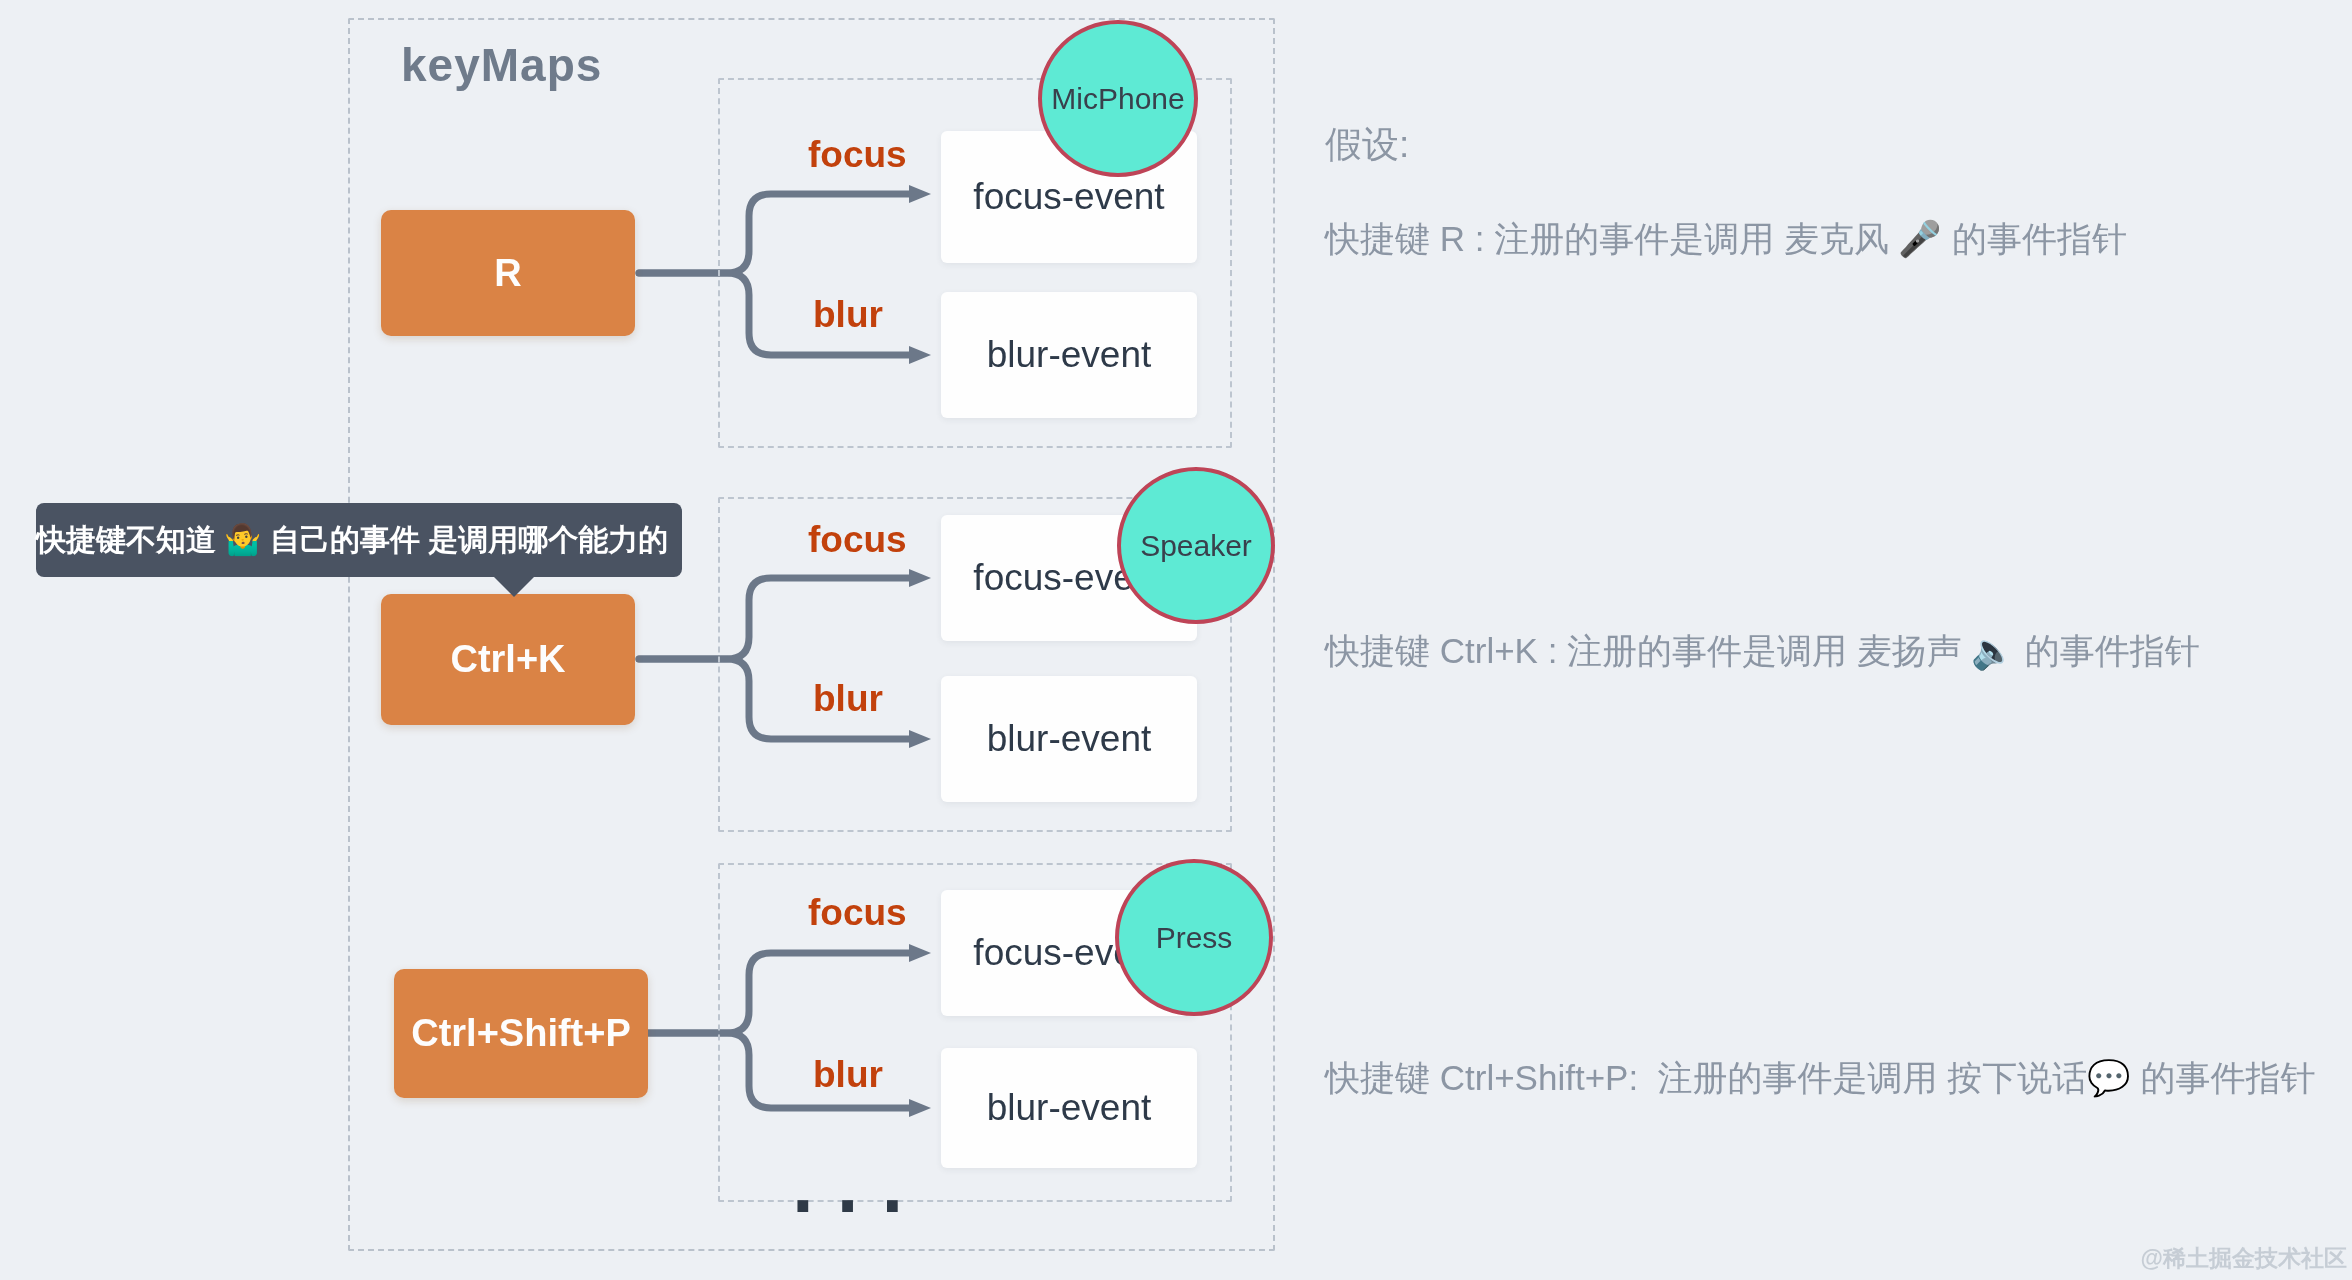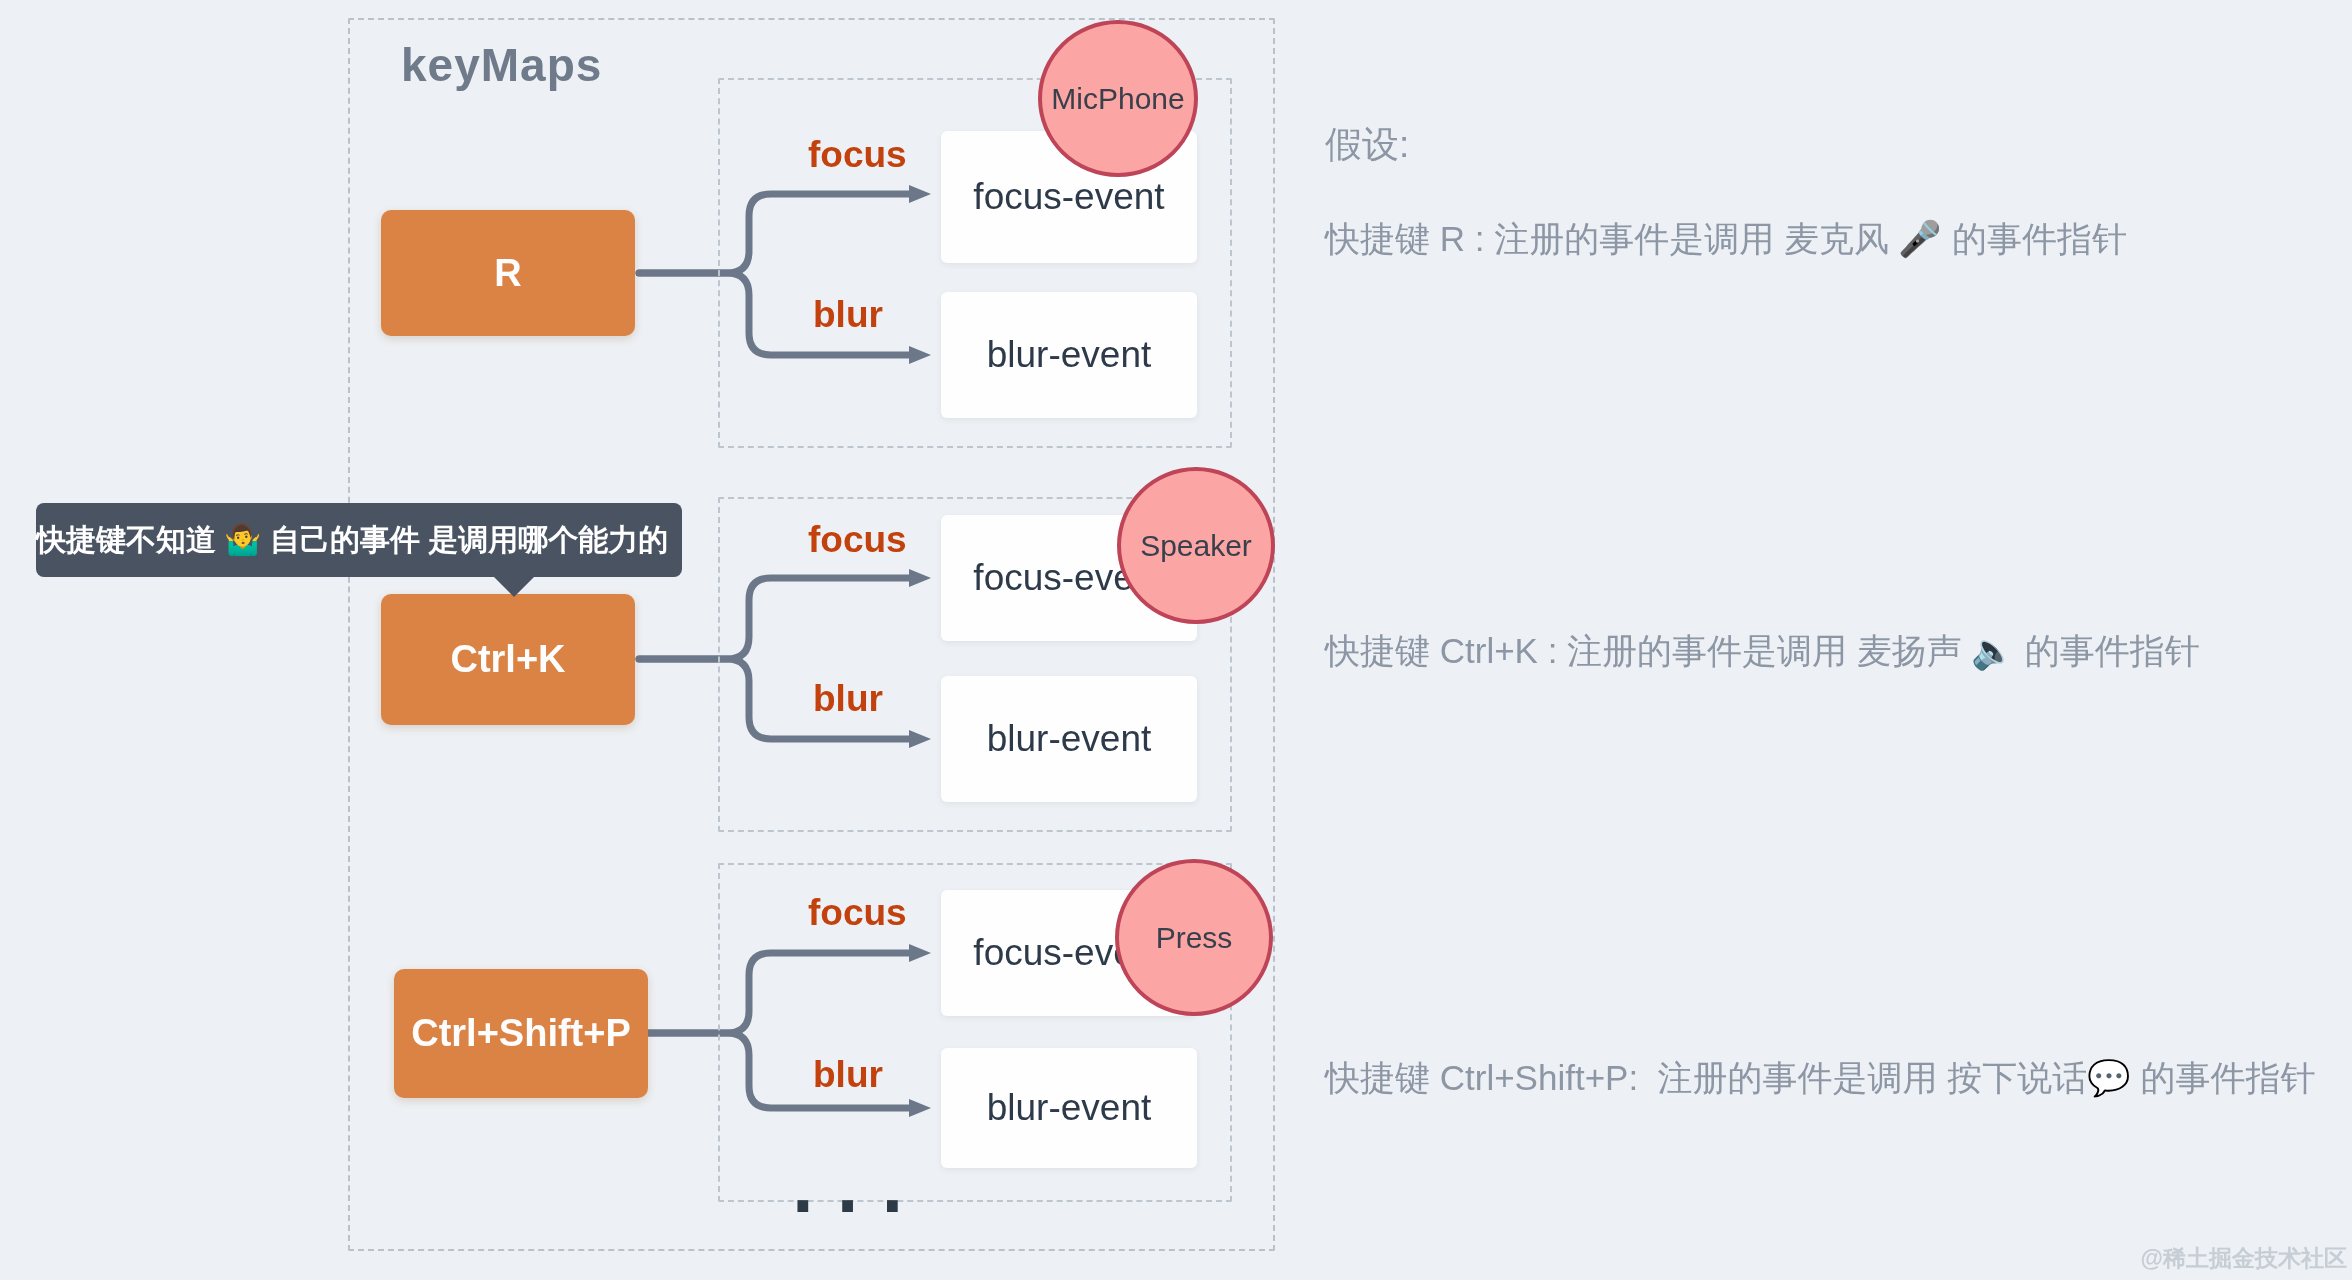--- a/index.html
+++ b/index.html
@@ -58,21 +58,21 @@
   .branch-label{
     position:absolute;font-size:37px;font-weight:700;color:#c2410c;line-height:44px;
   }
   .fl-0{left:795px;top:133px;} .bl-0{left:800px;top:293px;}
   .fl-1{left:795px;top:518px;} .bl-1{left:800px;top:677px;}
   .fl-2{left:795px;top:891px;} .bl-2{left:800px;top:1053px;}
 
   
   .bubble{
     position:absolute;border-radius:50%;
-    background:#fca5a5;border:4px solid #BE4457;
+    background:#5eead4;border:4px solid #BE4457;
     display:flex;align-items:center;justify-content:center;
     color:#39404C;font-size:30px;font-weight:500;
     box-sizing:border-box;
   }
   .bub-0{left:1025px;top:20px;width:160px;height:157px;}
   .bub-1{left:1104px;top:467px;width:158px;height:157px;}
   .bub-2{left:1102px;top:859px;width:158px;height:157px;}
 
   
   .connectors{position:absolute;left:0;top:0;width:2352px;height:1280px;}

